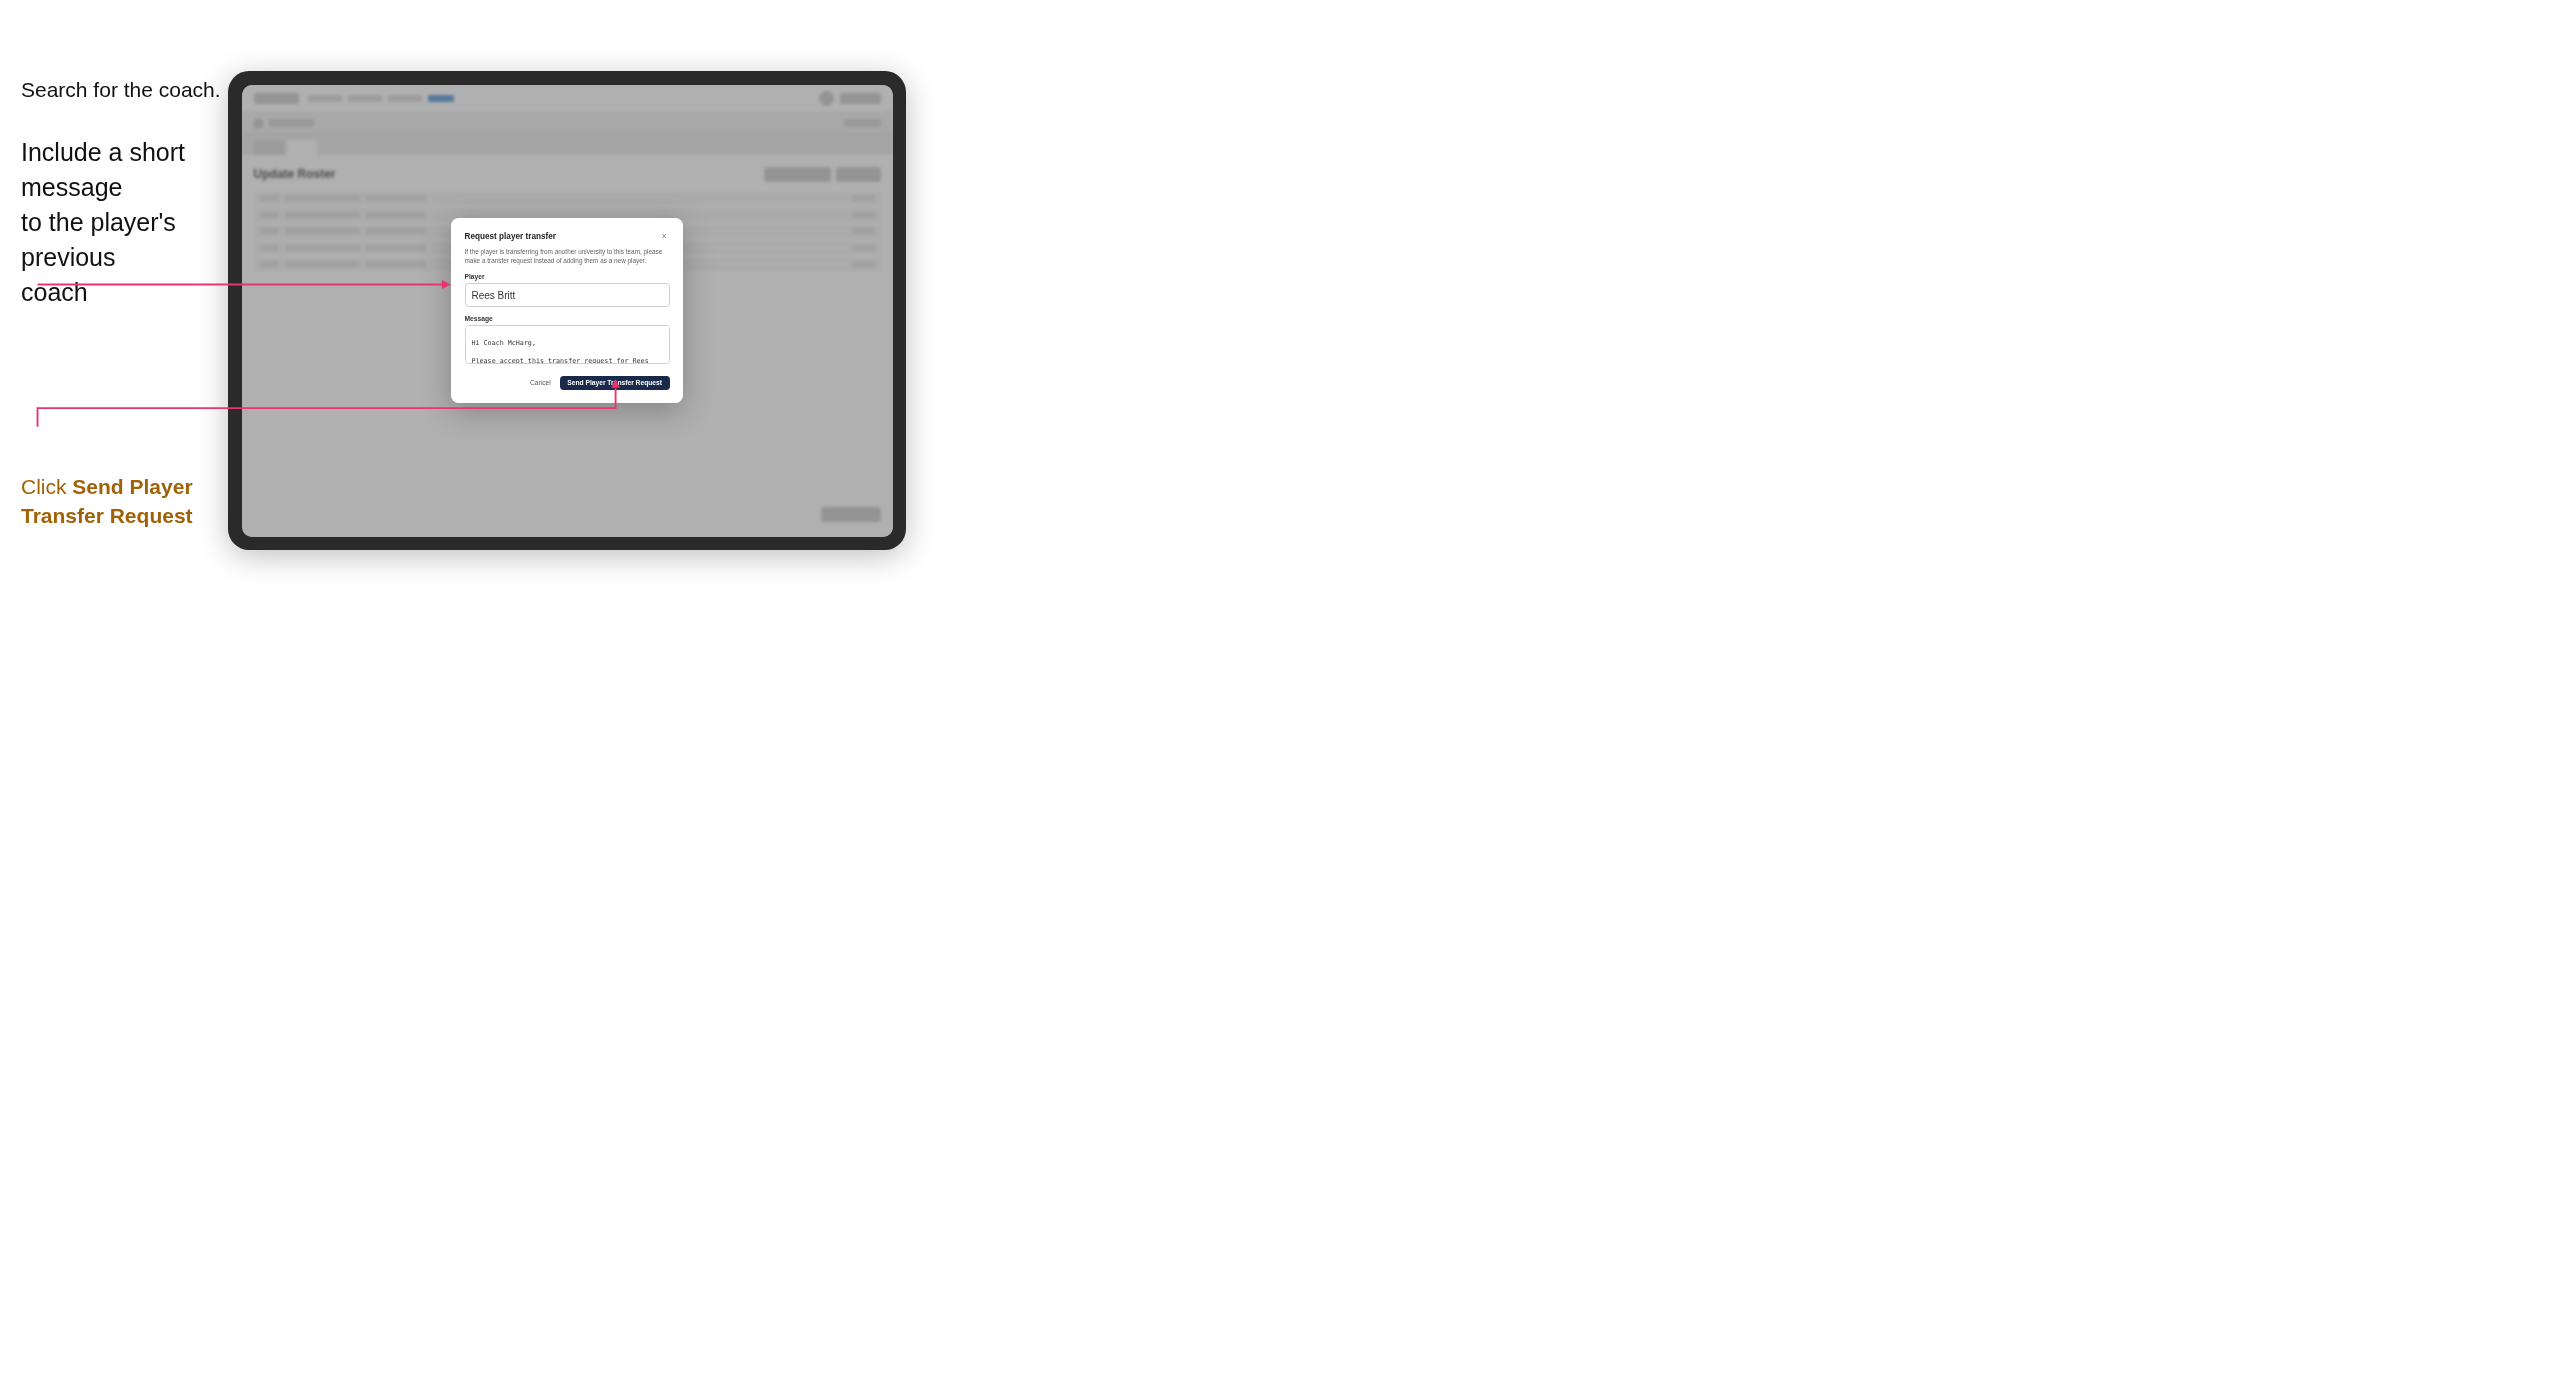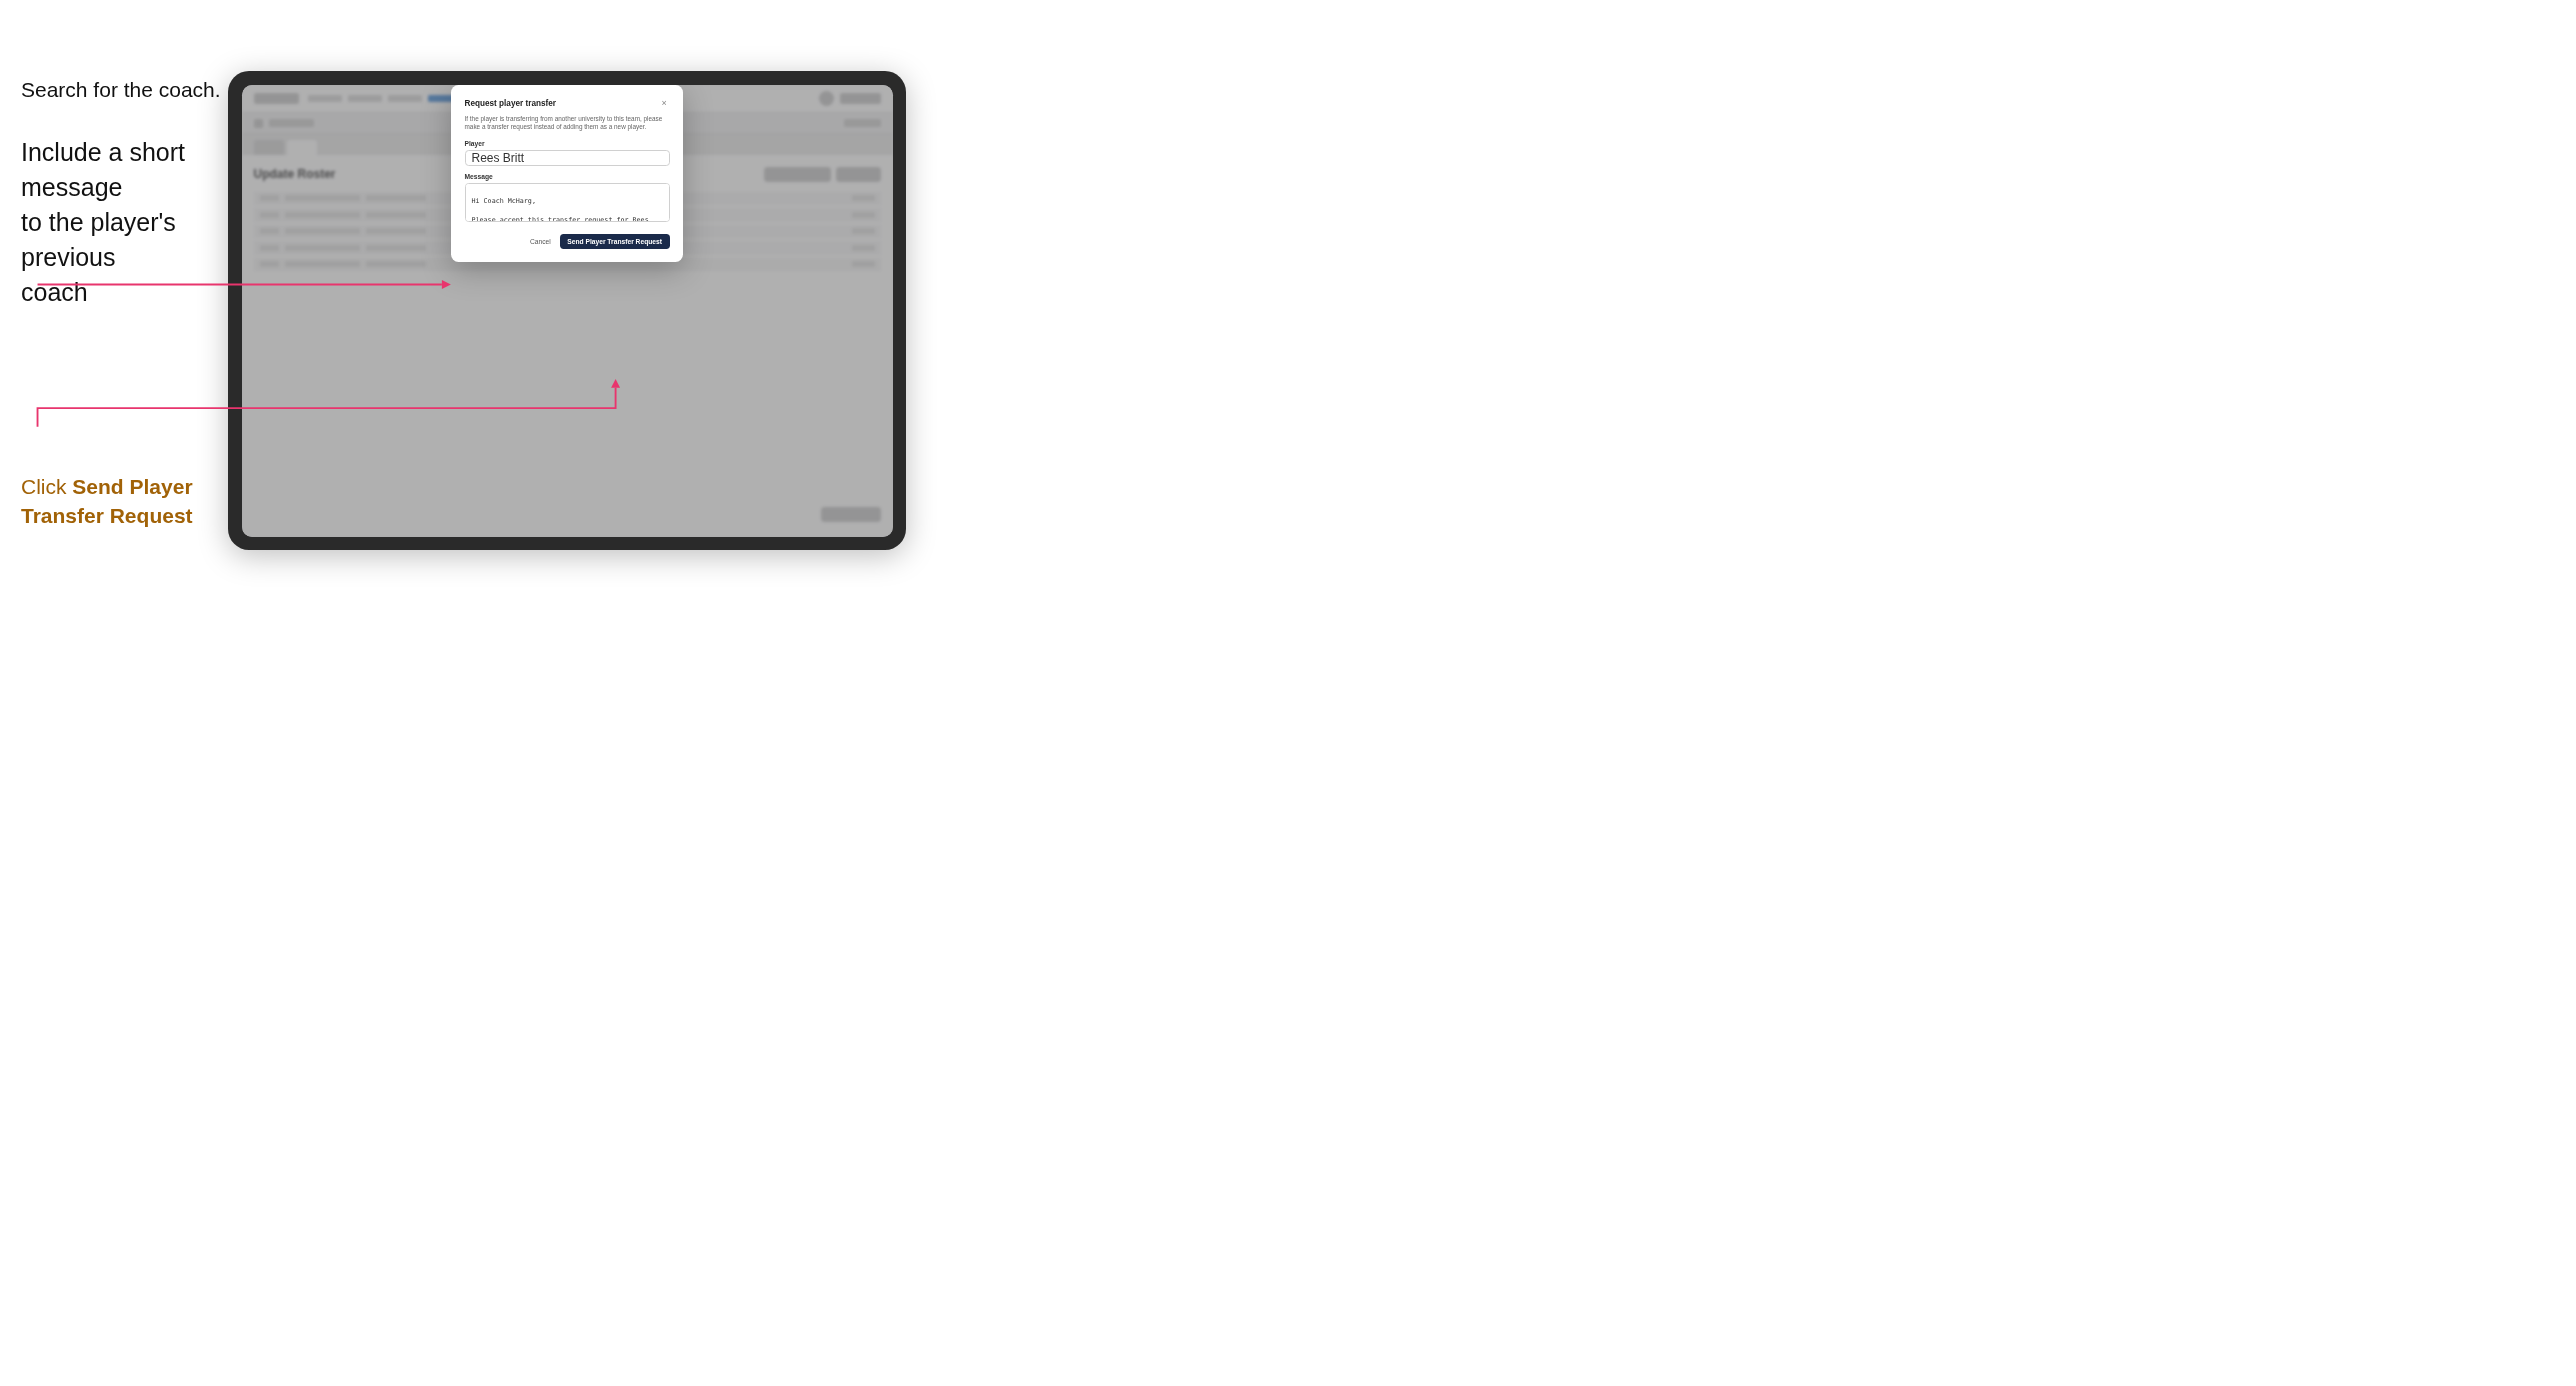--- a/index.html
+++ b/index.html
@@ -258,21 +258,21 @@
       background: #c8c8c8;
       border-radius: 3.7px;
     }
 
     
     .dialog-overlay {
       position: absolute;
       top: 0; left: 0; right: 0; bottom: 0;
       background: rgba(0,0,0,0.3);
       display: flex;
-      align-items: flex-start;
+      align-items: center;
       justify-content: center;
       z-index: 10;
     }
 
     .dialog {
       background: #fff;
       border-radius: 7.5px;
       box-shadow: 0 7.5px 30px rgba(0,0,0,0.25);
       width: 232px;
       padding: 13.5px;
@@ -312,25 +312,25 @@
 
     .form-label {
       font-size: 6.7px;
       font-weight: 600;
       color: #333;
       margin-bottom: 3px;
     }
 
     .form-input {
       width: 100%;
-      height: 16px;
+      height: 24px;
       border: 0.7px solid #d0d0d0;
       border-radius: 3.7px;
       padding: 0 6px;
-      font-size: 12px;
+      font-size: 10px;
       color: #333;
       background: #fff;
       margin-bottom: 7.5px;
     }
 
     .form-textarea {
       width: 100%;
       height: 39px;
       border: 0.7px solid #d0d0d0;
       border-radius: 3.7px;

